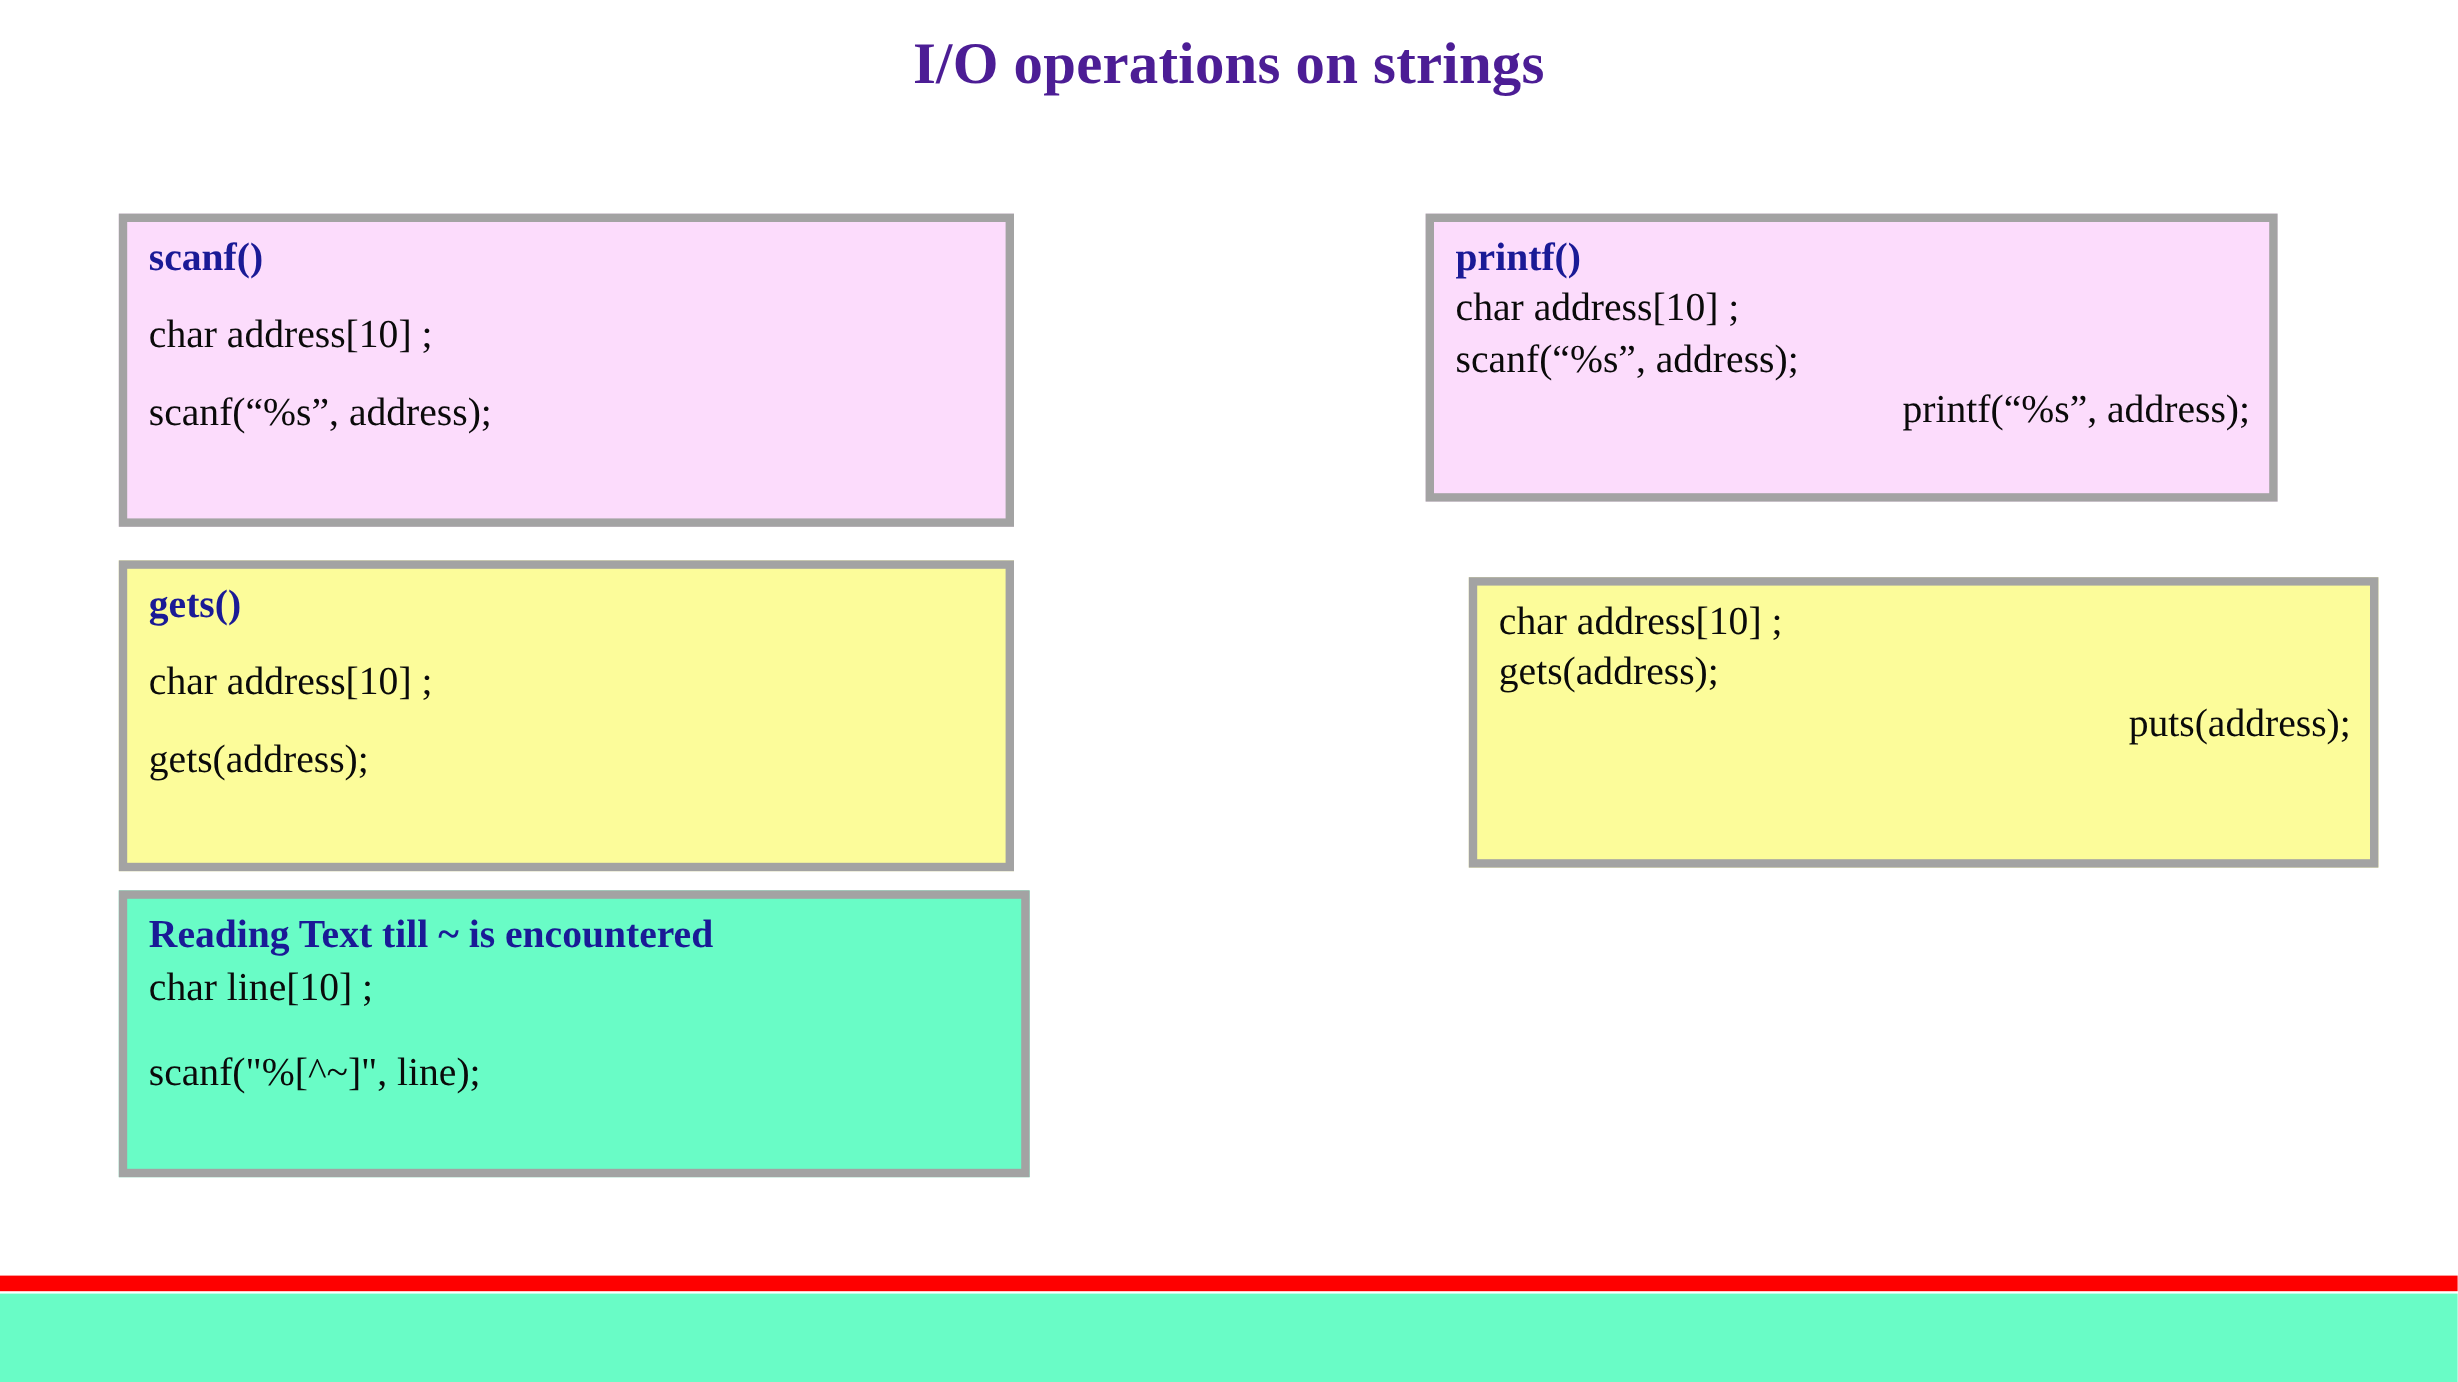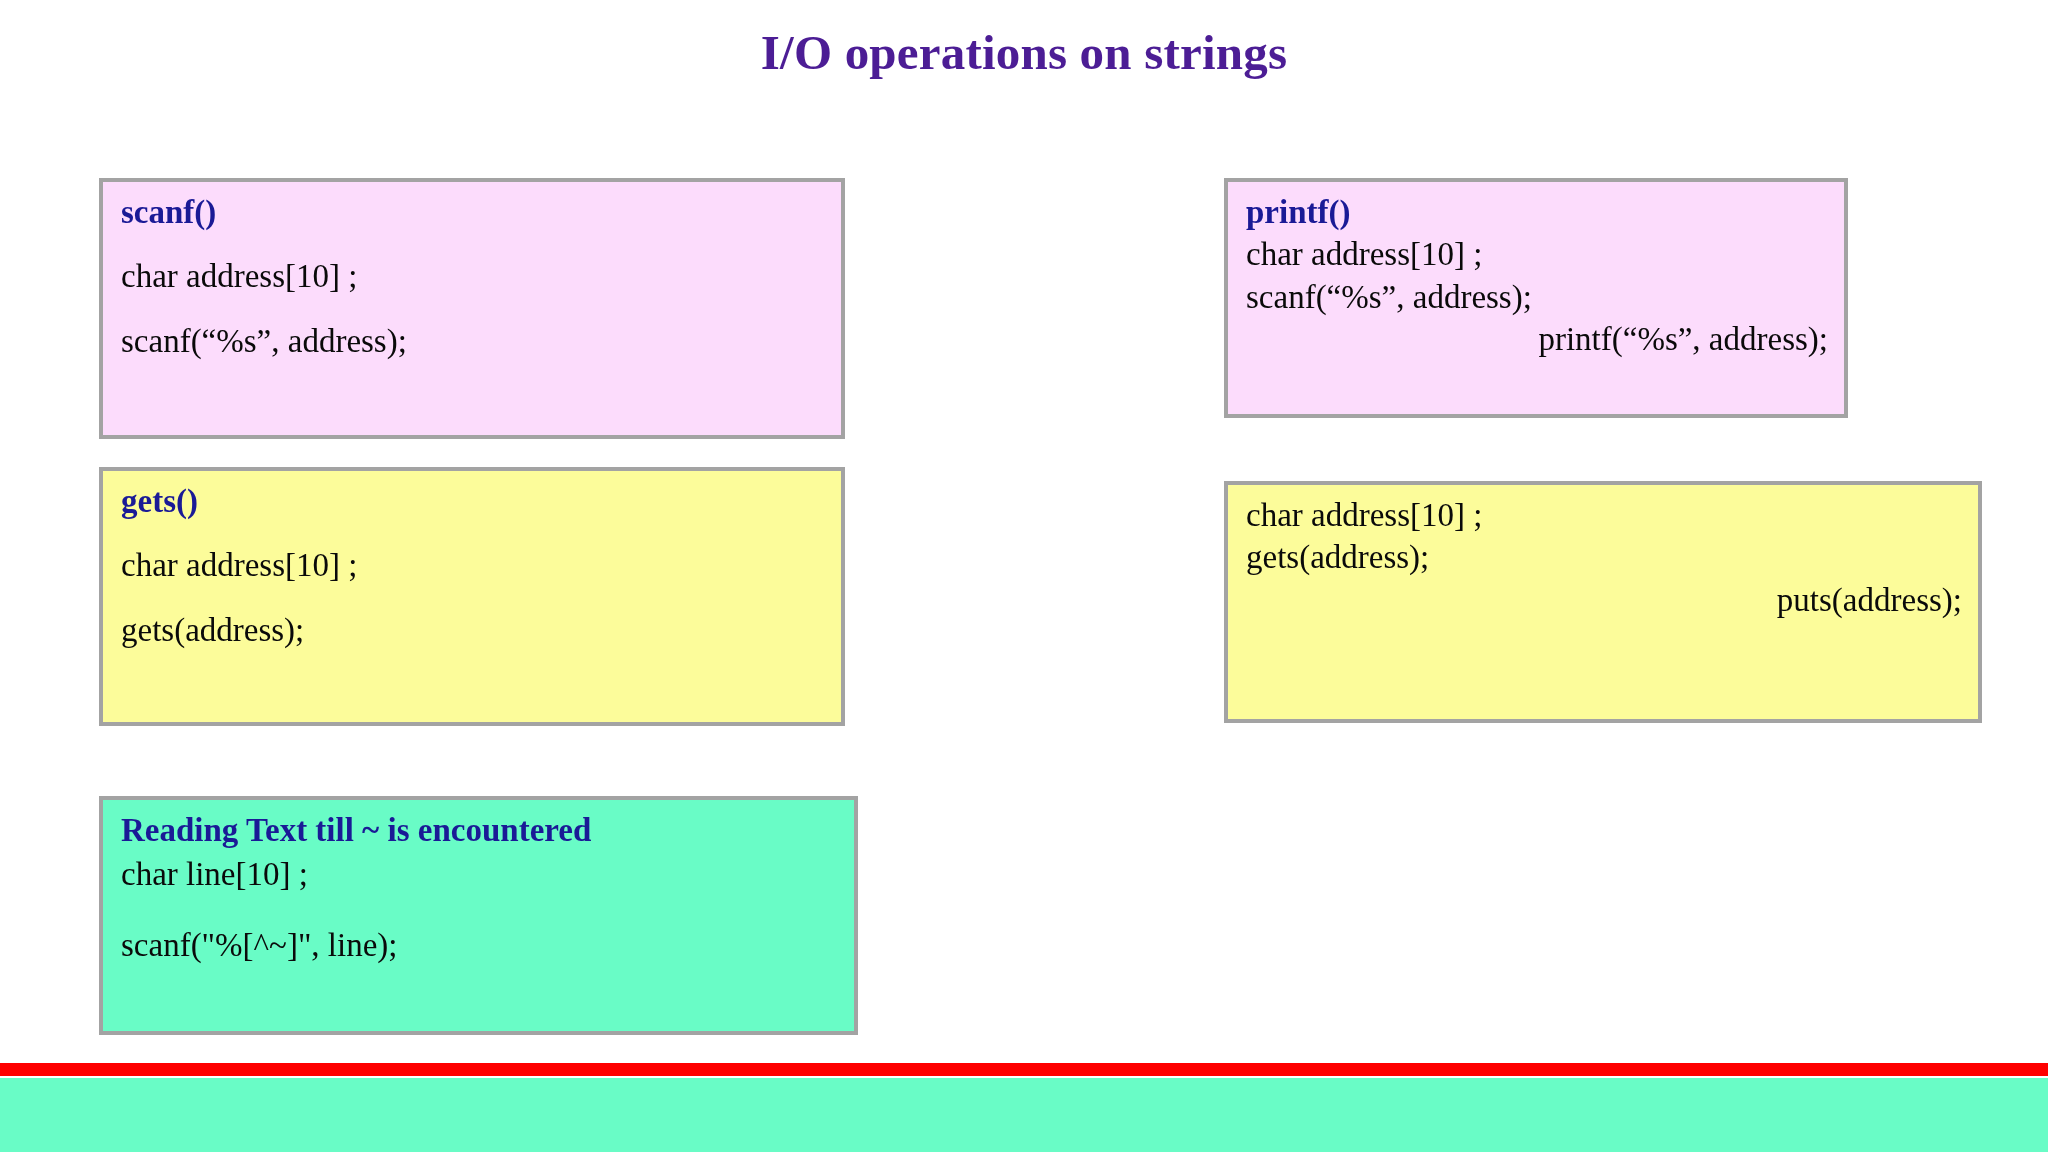--- a/index.html
+++ b/index.html
@@ -29,21 +29,21 @@
     font-weight: bold;
     font-size: 49px;
     letter-spacing: 0.2px;
     white-space: nowrap;
   }
 
   
   .code-box {
     position: absolute;
     box-sizing: border-box;
-    border: 4px solid #a3a3a3;
+    border: 7px solid #a3a3a3;
     padding: 10px 16px 16px 18px;
     font-family: "Liberation Serif", "DejaVu Serif", serif;
     color: #000000;
     overflow: hidden;
   }
   .box-heading {
     color: #1a1a96;
     font-weight: bold;
     font-size: 33px;
     line-height: 1.22;
@@ -62,30 +62,30 @@
   
   .tight .box-heading { margin-bottom: 2px; }
   .tight .code-line   { margin-bottom: 2px; }
   .tight .code-line:last-child { margin-bottom: 0; text-align: right; }
 
   
   #box-scanf {
     left: 99px;  top: 178px;  width: 746px;  height: 261px;
   }
   #box-printf {
-    left: 1224px; top: 178px; width: 624px;  height: 240px;
+    left: 1188px; top: 178px; width: 710px;  height: 240px;
   }
   #box-gets {
     left: 99px;  top: 467px;  width: 746px;  height: 259px;
   }
   #box-puts {
     left: 1224px; top: 481px; width: 758px;  height: 242px;
   }
   #box-reading-text {
-    left: 99px;  top: 796px;  width: 759px;  height: 239px;
+    left: 99px;  top: 742px;  width: 759px;  height: 239px;
   }
   #box-reading-text .box-heading { margin-bottom: 4px; }
   #box-reading-text .line-1 { margin-bottom: 30px; }
 
   
   #bottom-red-bar {
     position: absolute;
     left: 0;
     top: 1063px;
     width: 2048px;

